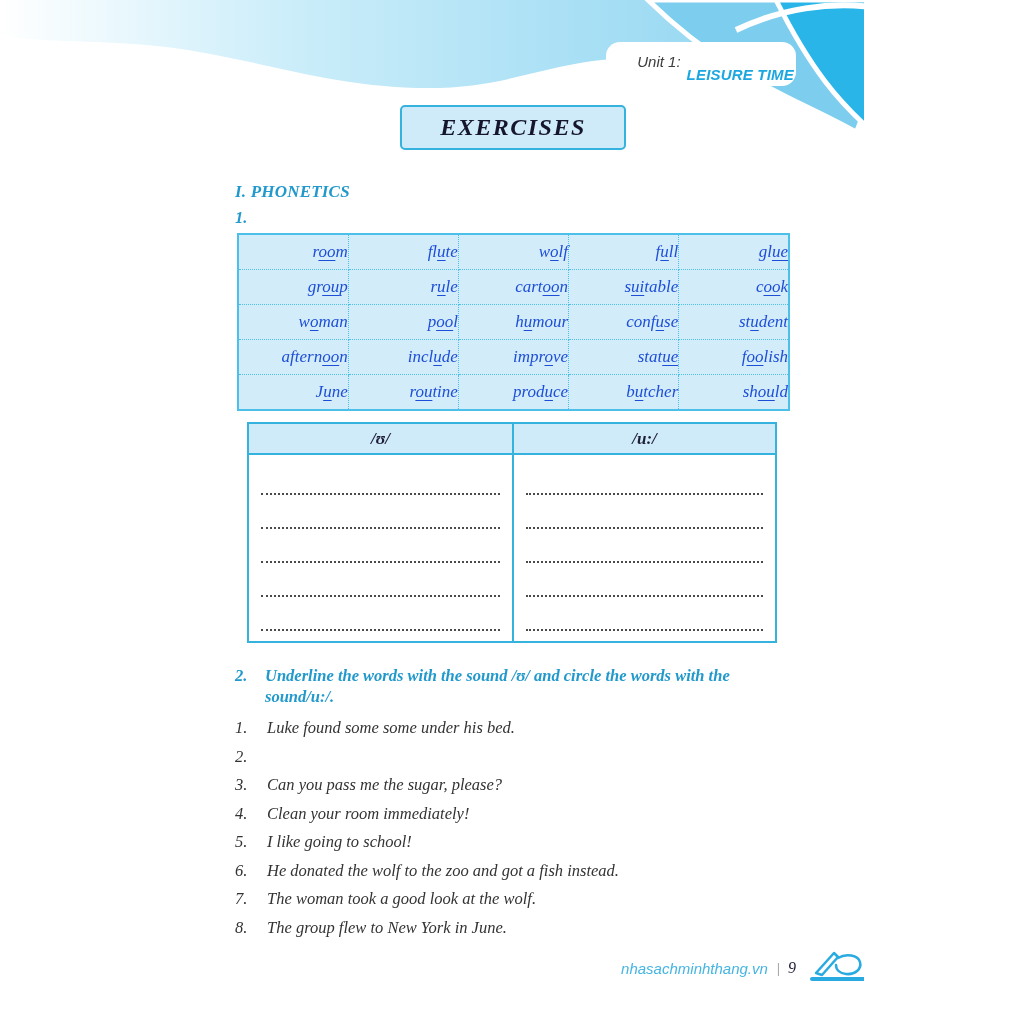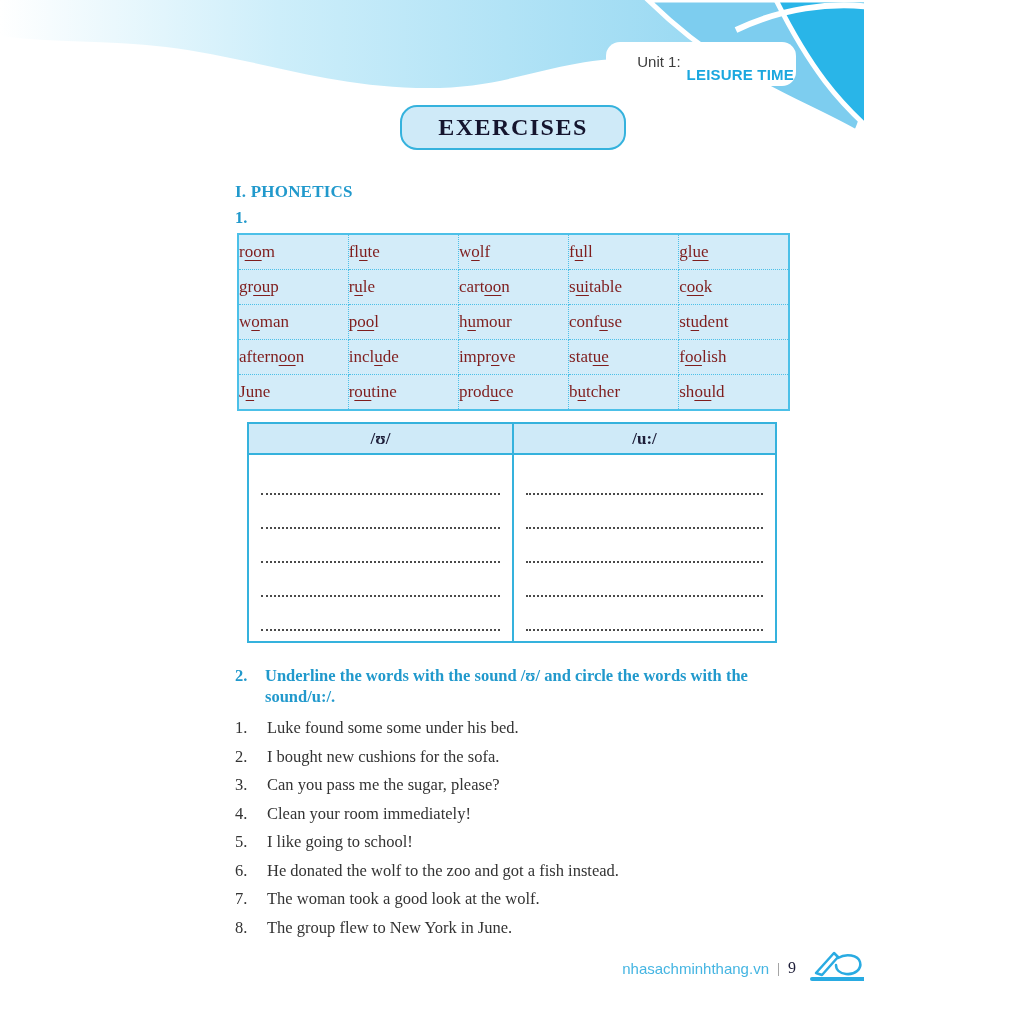--- a/index.html
+++ b/index.html
@@ -1,46 +1,46 @@
 <!DOCTYPE html>
 <html><head>
 <meta charset="utf-8">
 <style>
   html,body{margin:0;padding:0;}
   body{background:#ffffff;font-family:"Liberation Serif","DejaVu Serif",serif;}
-  .page{position:relative;width:864px;height:1024px;background:#ffffff;overflow:hidden;}
+  .page{position:relative;width:864px;height:1024px;background:#ffffff;overflow:hidden;font-style:italic;}
 
   
   .topdeco{position:absolute;left:0;top:0;width:1024px;height:160px;}
   .unit-tab{position:absolute;left:614px;top:48px;width:180px;height:26px;
     display:flex;align-items:center;justify-content:flex-end;gap:6px;
     font-family:"Liberation Sans","DejaVu Sans",sans-serif;font-size:15px;}
   .unit-label{color:#3d3d3d;}
   .unit-title{color:#1ba7df;font-weight:bold;letter-spacing:.2px;margin-top:26px;}
 
   
   .ex-box{position:absolute;left:400px;top:105px;width:222px;height:41px;
-    background:#cfeaf8;border:2.5px solid #35b2dd;border-radius:17px;
+    background:#cfeaf8;border:2.5px solid #35b2dd;border-radius:5px;
     display:flex;align-items:center;justify-content:center;}
   .ex-box span{font-size:24px;font-weight:bold;color:#15152e;letter-spacing:1.5px;}
 
   
   .sec-heading{position:absolute;left:235px;top:182px;
     font-weight:bold;font-size:17px;color:#2199cc;letter-spacing:.2px;}
   .ex-head{position:absolute;display:flex;font-weight:bold;font-size:16.5px;color:#2199cc;line-height:1.3;}
   .ex-head .num{width:30px;flex:0 0 30px;}
   .ex-head-1{left:235px;top:207px;width:560px;}
   .ex-head-2{left:235px;top:665px;width:558px;}
 
   
   .word-table{position:absolute;left:237px;top:233px;width:553px;height:178px;
     border-collapse:collapse;table-layout:fixed;
     border:2px solid #4cc0e8;background:#d3ecf9;}
-  .word-table td{border:1.5px dotted #4cc0e8;text-align:left;vertical-align:middle;
-    font-size:17px;color:#7f1d1d;padding:0;}
+  .word-table td{border:1.5px dotted #4cc0e8;text-align:right;vertical-align:middle;
+    font-size:17px;color:#1d4ed8;padding:0;}
   .word-table u{text-underline-offset:3px;text-decoration-thickness:1.2px;}
 
   
   .sound-table{position:absolute;left:247px;top:422px;width:530px;height:221px;
     border:2px solid #35b2dd;box-sizing:border-box;display:flex;flex-direction:column;background:#fff;}
   .sound-head{display:grid;grid-template-columns:1fr 1fr;height:37px;background:#cfeaf8;
     border-bottom:2px solid #35b2dd;}
   .sound-head .hcell{display:flex;align-items:center;justify-content:center;
     font-weight:bold;font-size:17px;color:#1d1d38;}
   .sound-head .hcell + .hcell{border-left:2px solid #35b2dd;}
@@ -173,21 +173,20 @@
     <span>Underline the words with the sound /ʊ/ and circle the words with the sound/u:/.</span>
   </div>
 
   <ol class="sentences" id="sentence-list">
       <li>
         <span class="snum">1.</span>
         <span>Luke found some some under his bed.</span>
       </li>
       <li>
         <span class="snum">2.</span>
-        <span>I bought new cushions for the sofa.</span>
       </li>
       <li>
         <span class="snum">3.</span>
         <span>Can you pass me the sugar, please?</span>
       </li>
       <li>
         <span class="snum">4.</span>
         <span>Clean your room immediately!</span>
       </li>
       <li>

